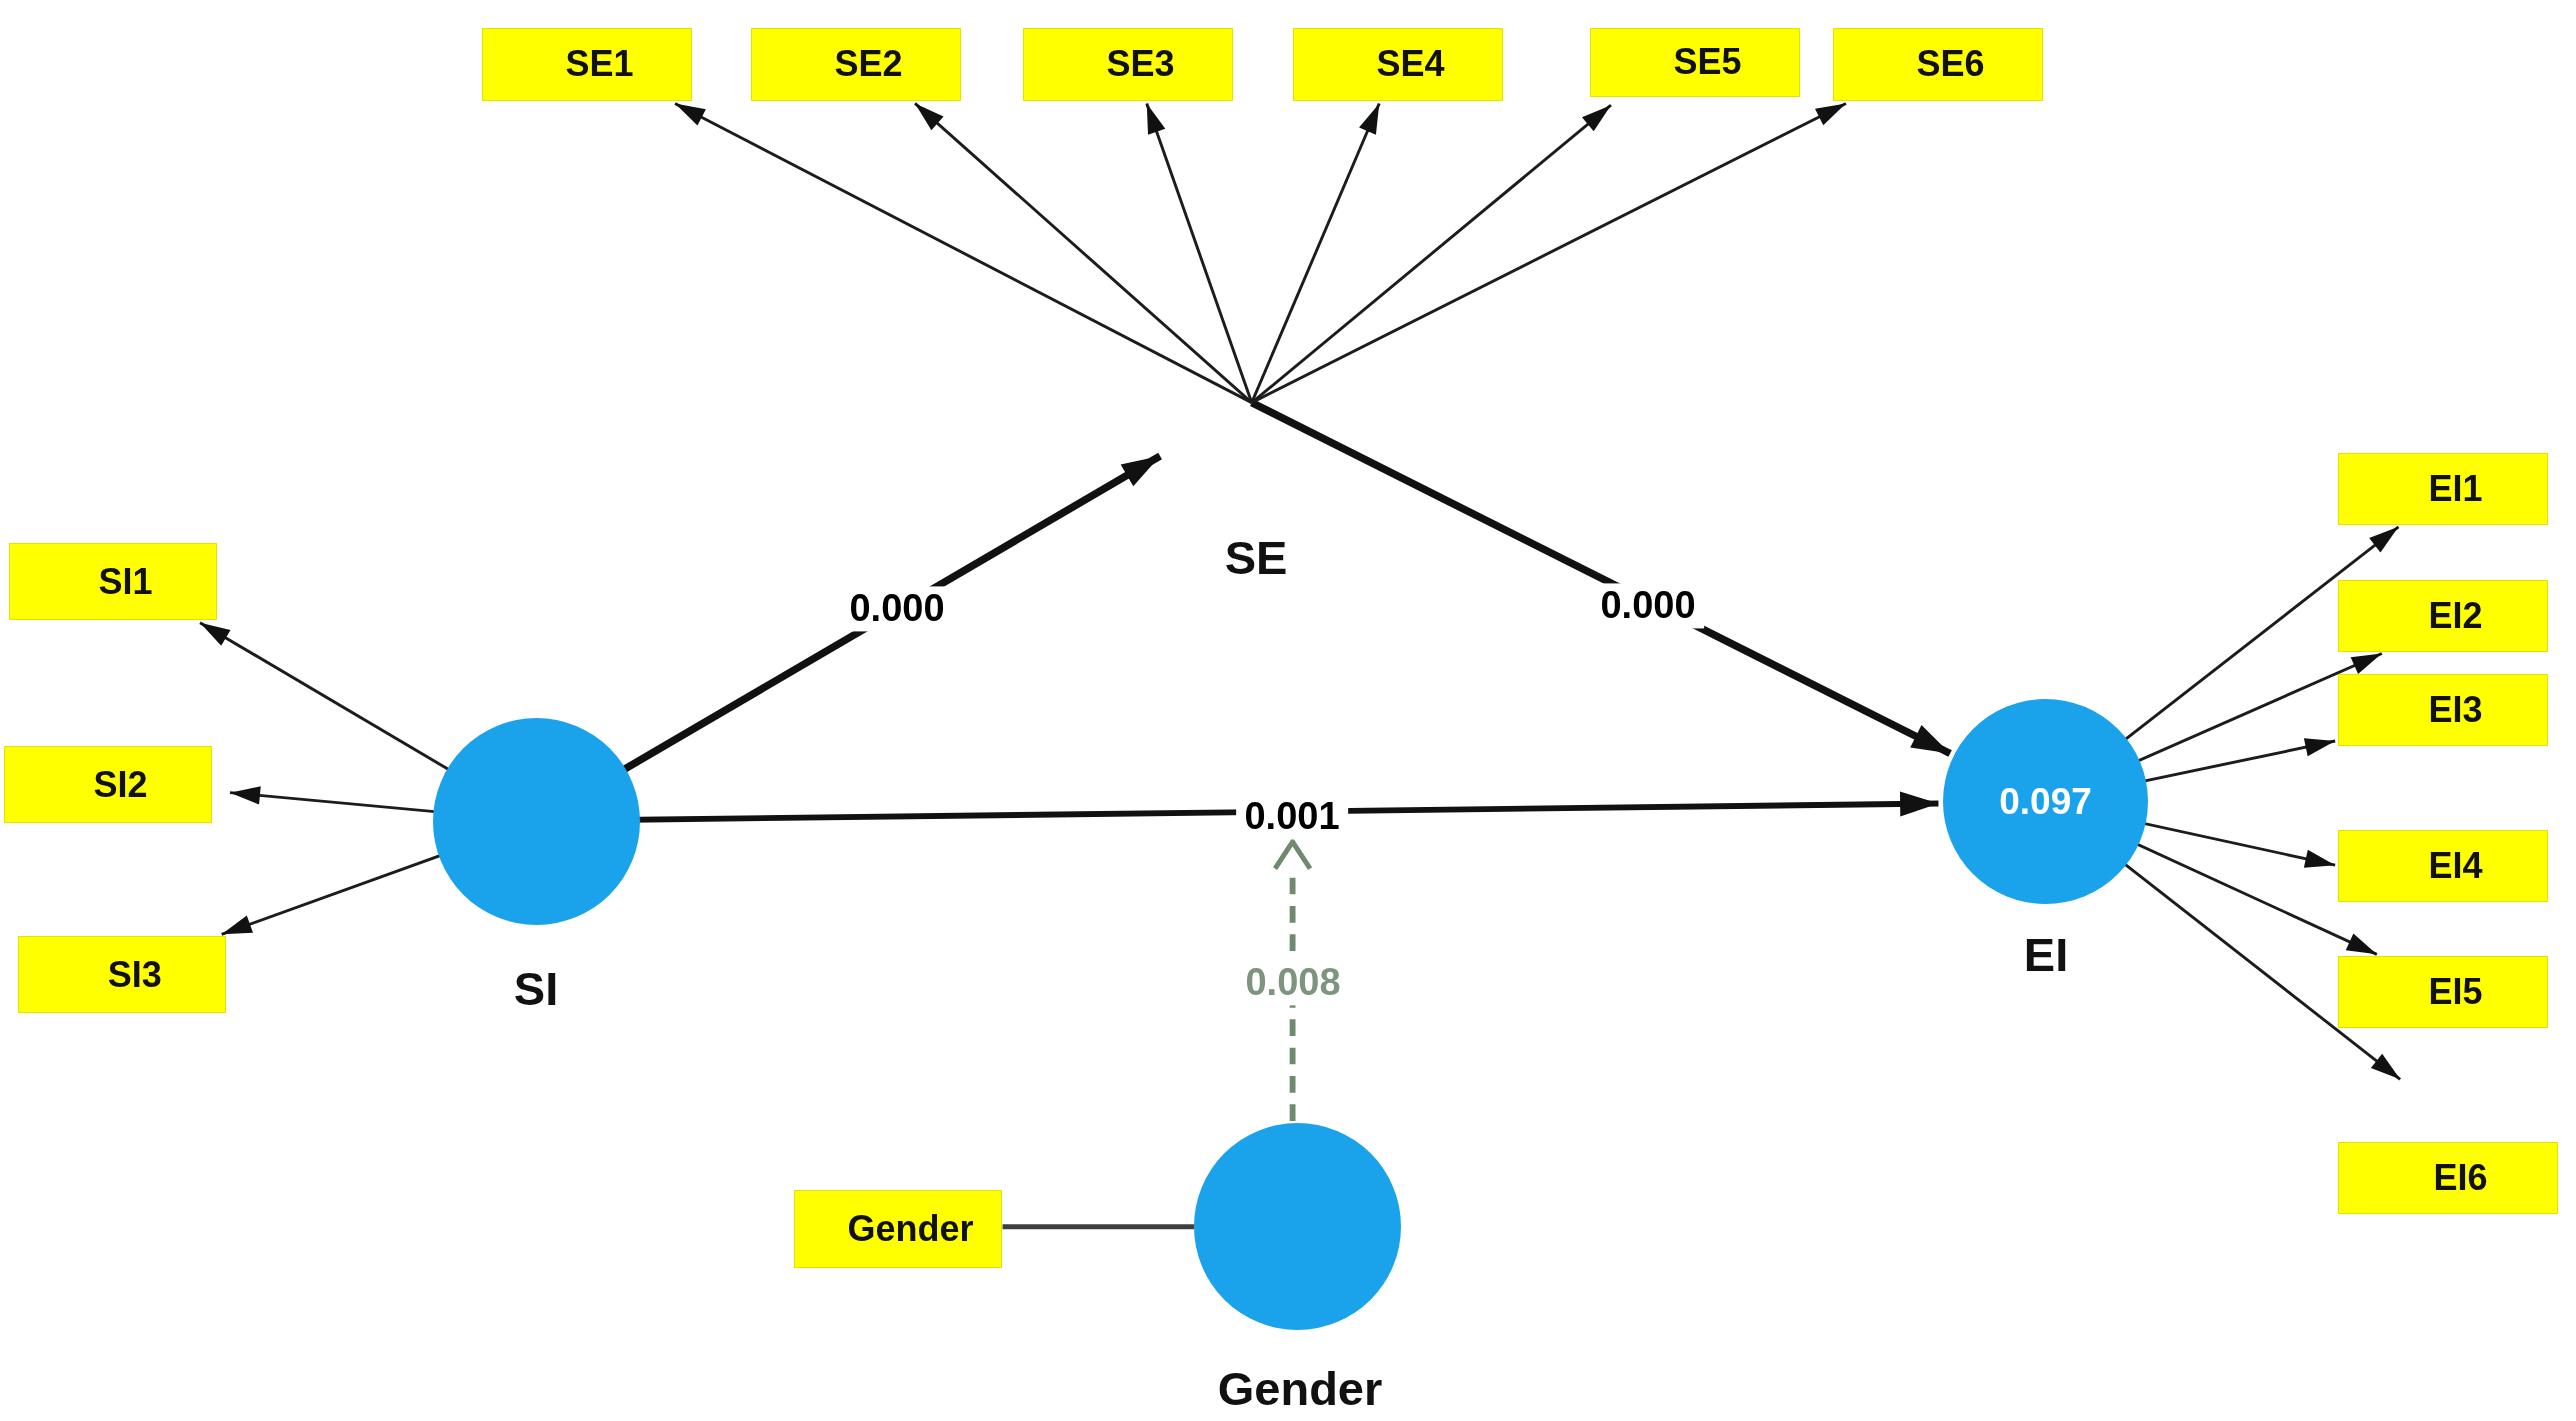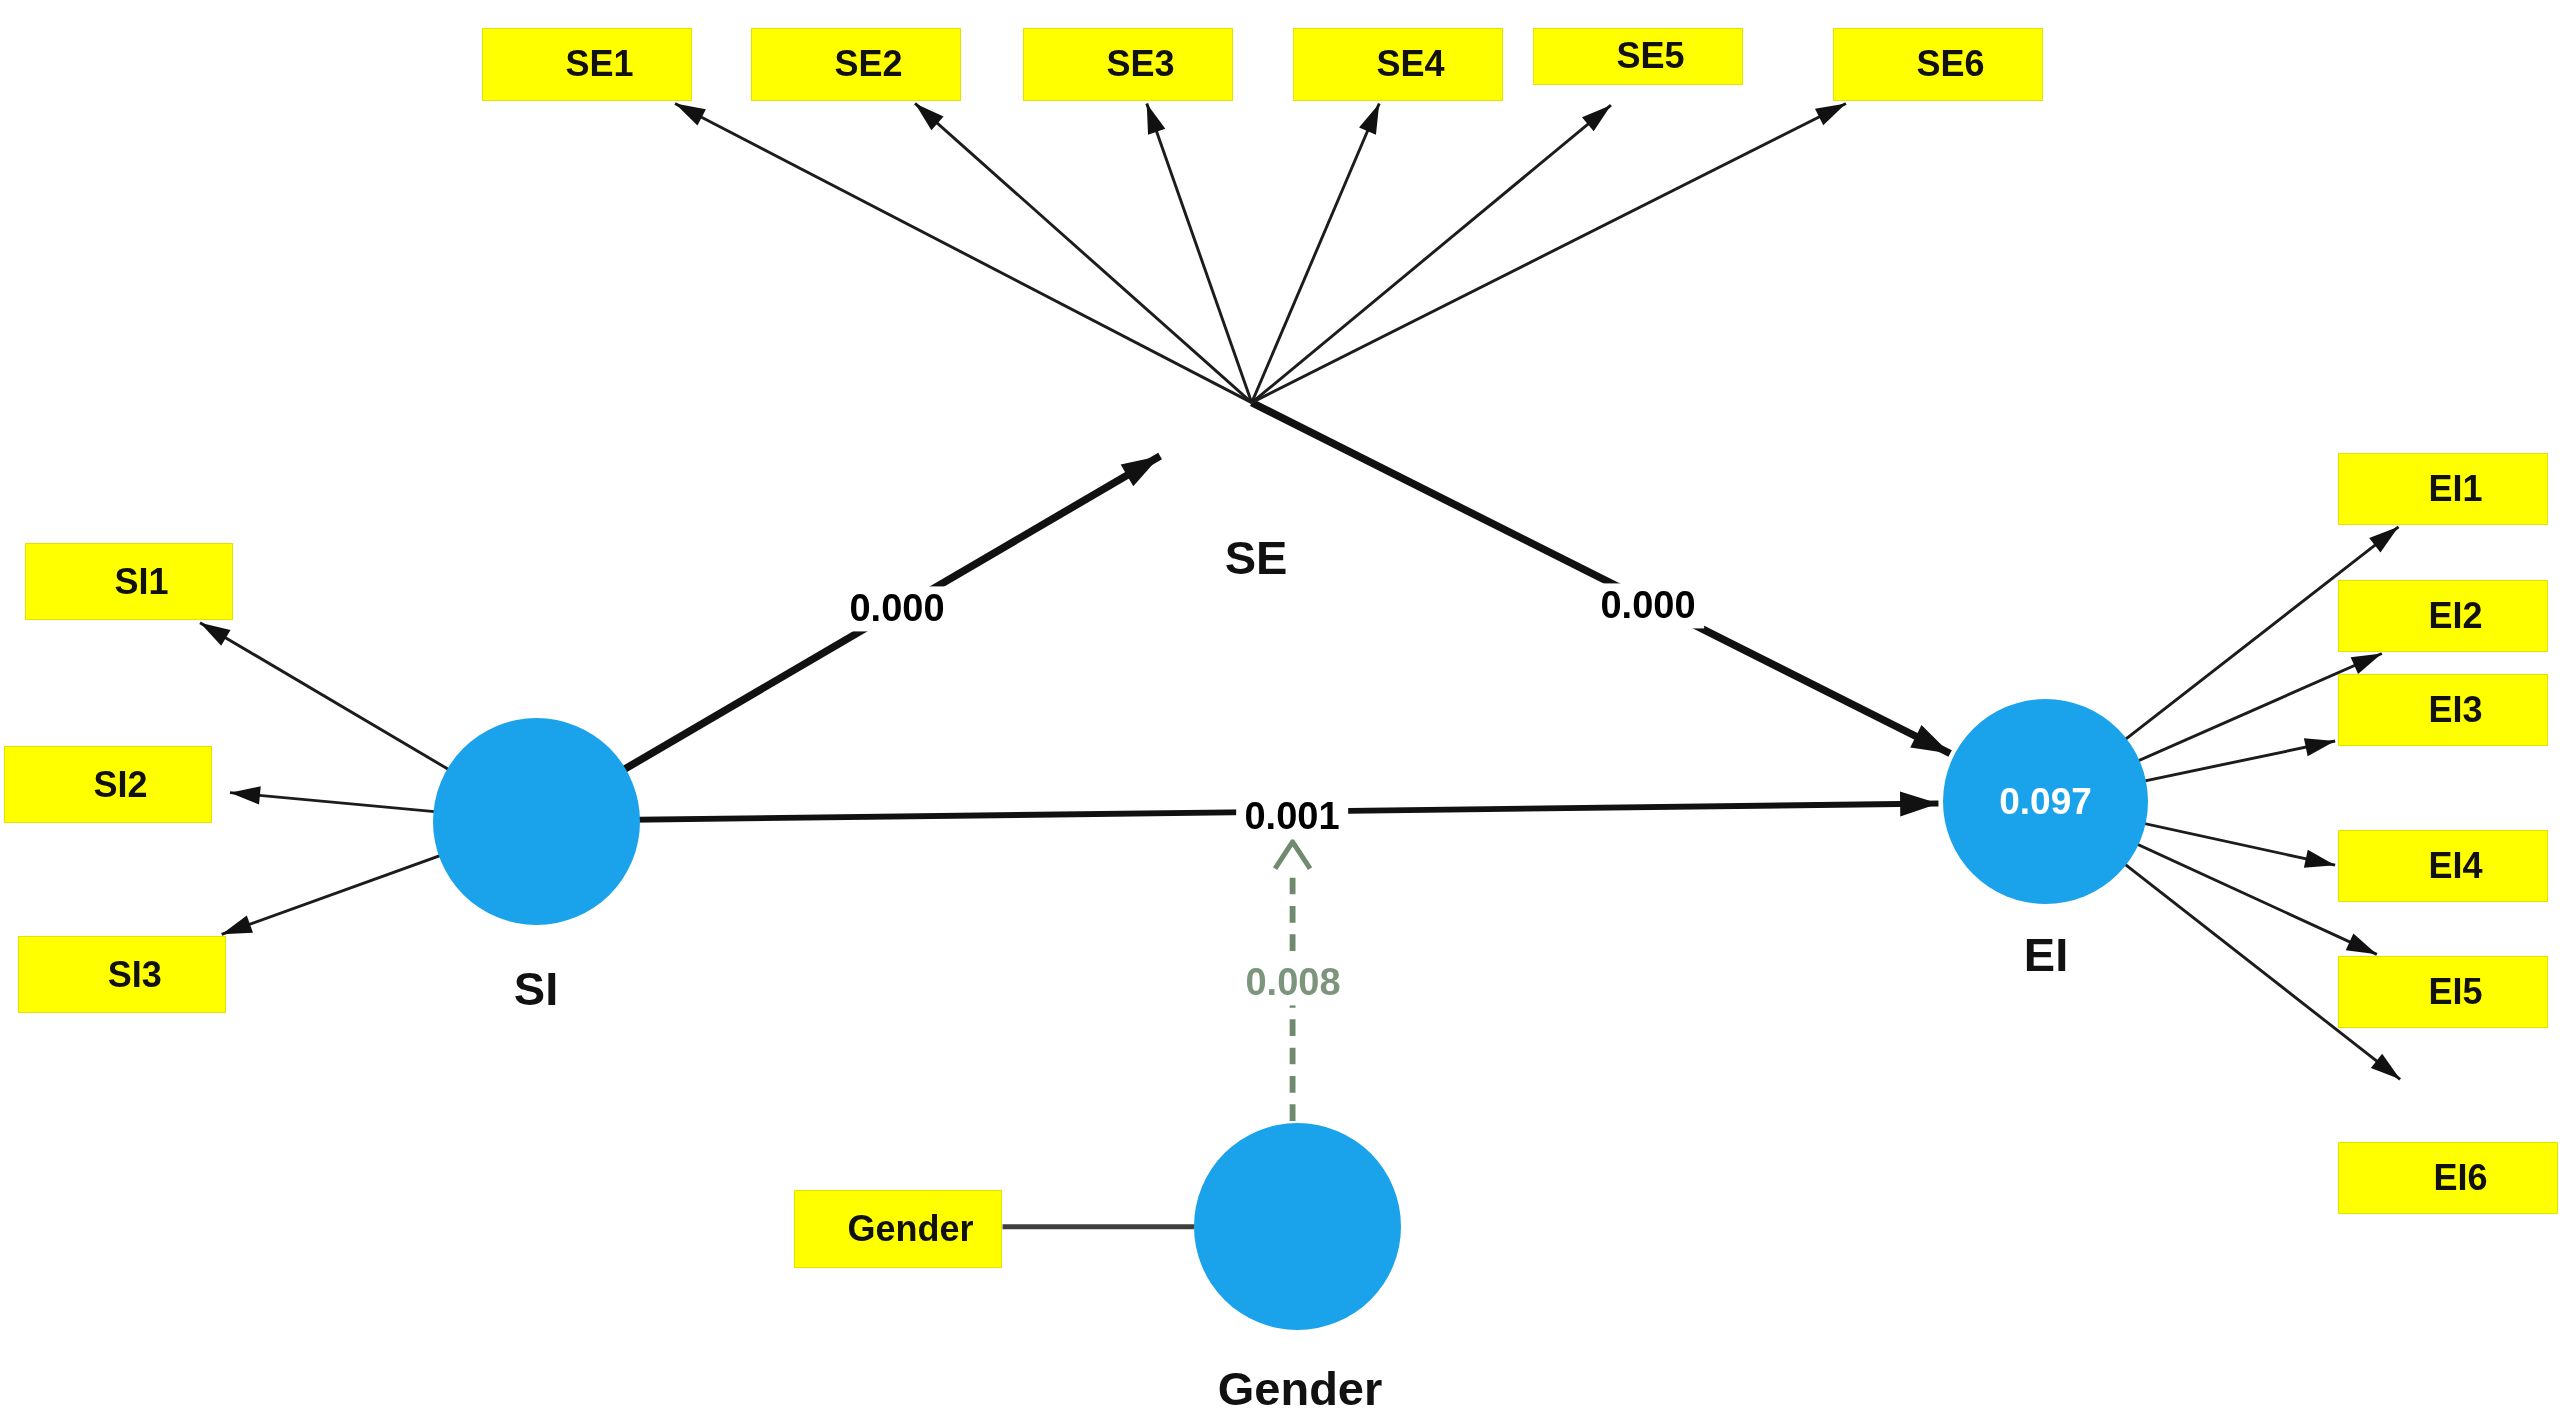--- a/index.html
+++ b/index.html
@@ -109,28 +109,28 @@
     </div>
   <div class="ibox" style="left:751px;top:27.5px;width:210px;height:73px">
       <span>SE2</span>
     </div>
   <div class="ibox" style="left:1023px;top:27.5px;width:210px;height:73px">
       <span>SE3</span>
     </div>
   <div class="ibox" style="left:1293px;top:27.5px;width:210px;height:73px">
       <span>SE4</span>
     </div>
-  <div class="ibox" style="left:1533px;top:27.5px;width:210px;height:57px">
+  <div class="ibox" style="left:1590px;top:27.5px;width:210px;height:69px">
       <span>SE5</span>
     </div>
   <div class="ibox" style="left:1833px;top:27.5px;width:210px;height:73px">
       <span>SE6</span>
     </div>
 
-  <div class="ibox" style="left:25px;top:543px;width:208px;height:77px">
+  <div class="ibox" style="left:9px;top:543px;width:208px;height:77px">
       <span>SI1</span>
     </div>
   <div class="ibox" style="left:4px;top:746px;width:208px;height:77px">
       <span>SI2</span>
     </div>
   <div class="ibox" style="left:18.3px;top:936px;width:208px;height:77px">
       <span>SI3</span>
     </div>
 
   <div class="ibox" style="left:2338px;top:453px;width:210px;height:72px">

